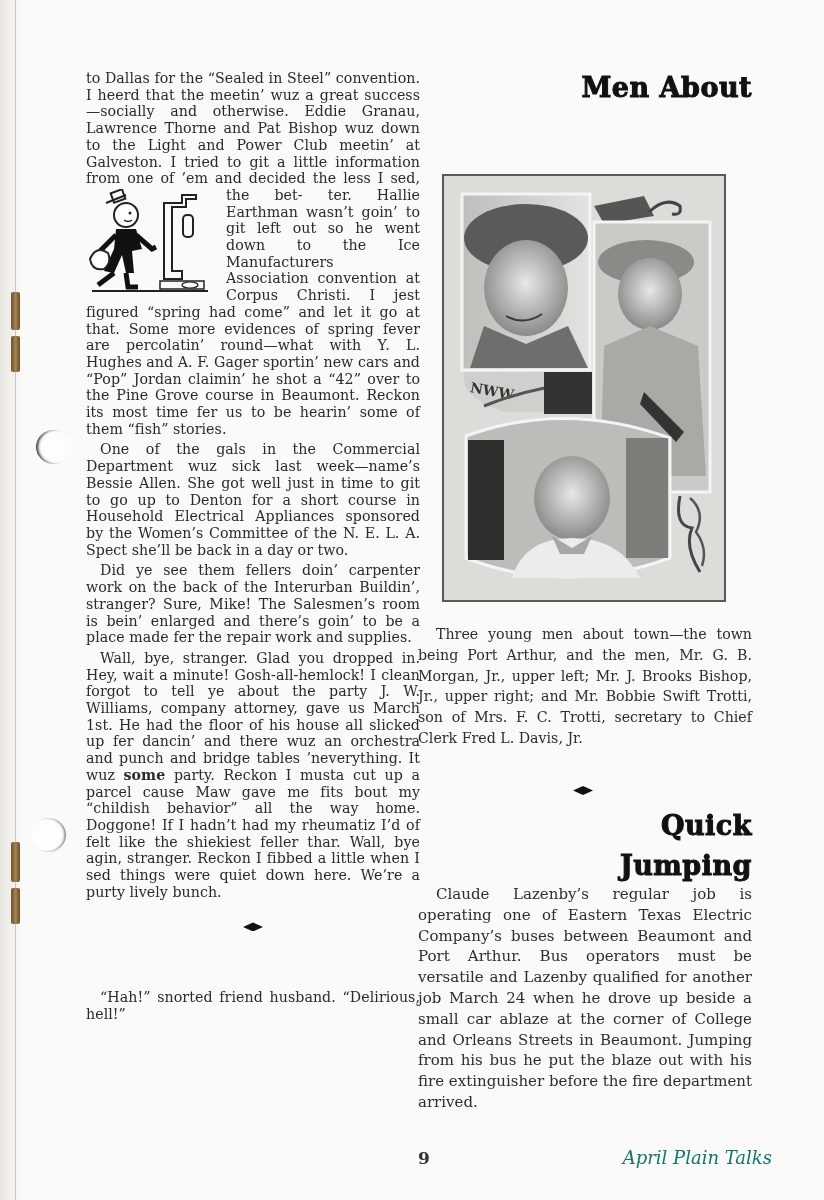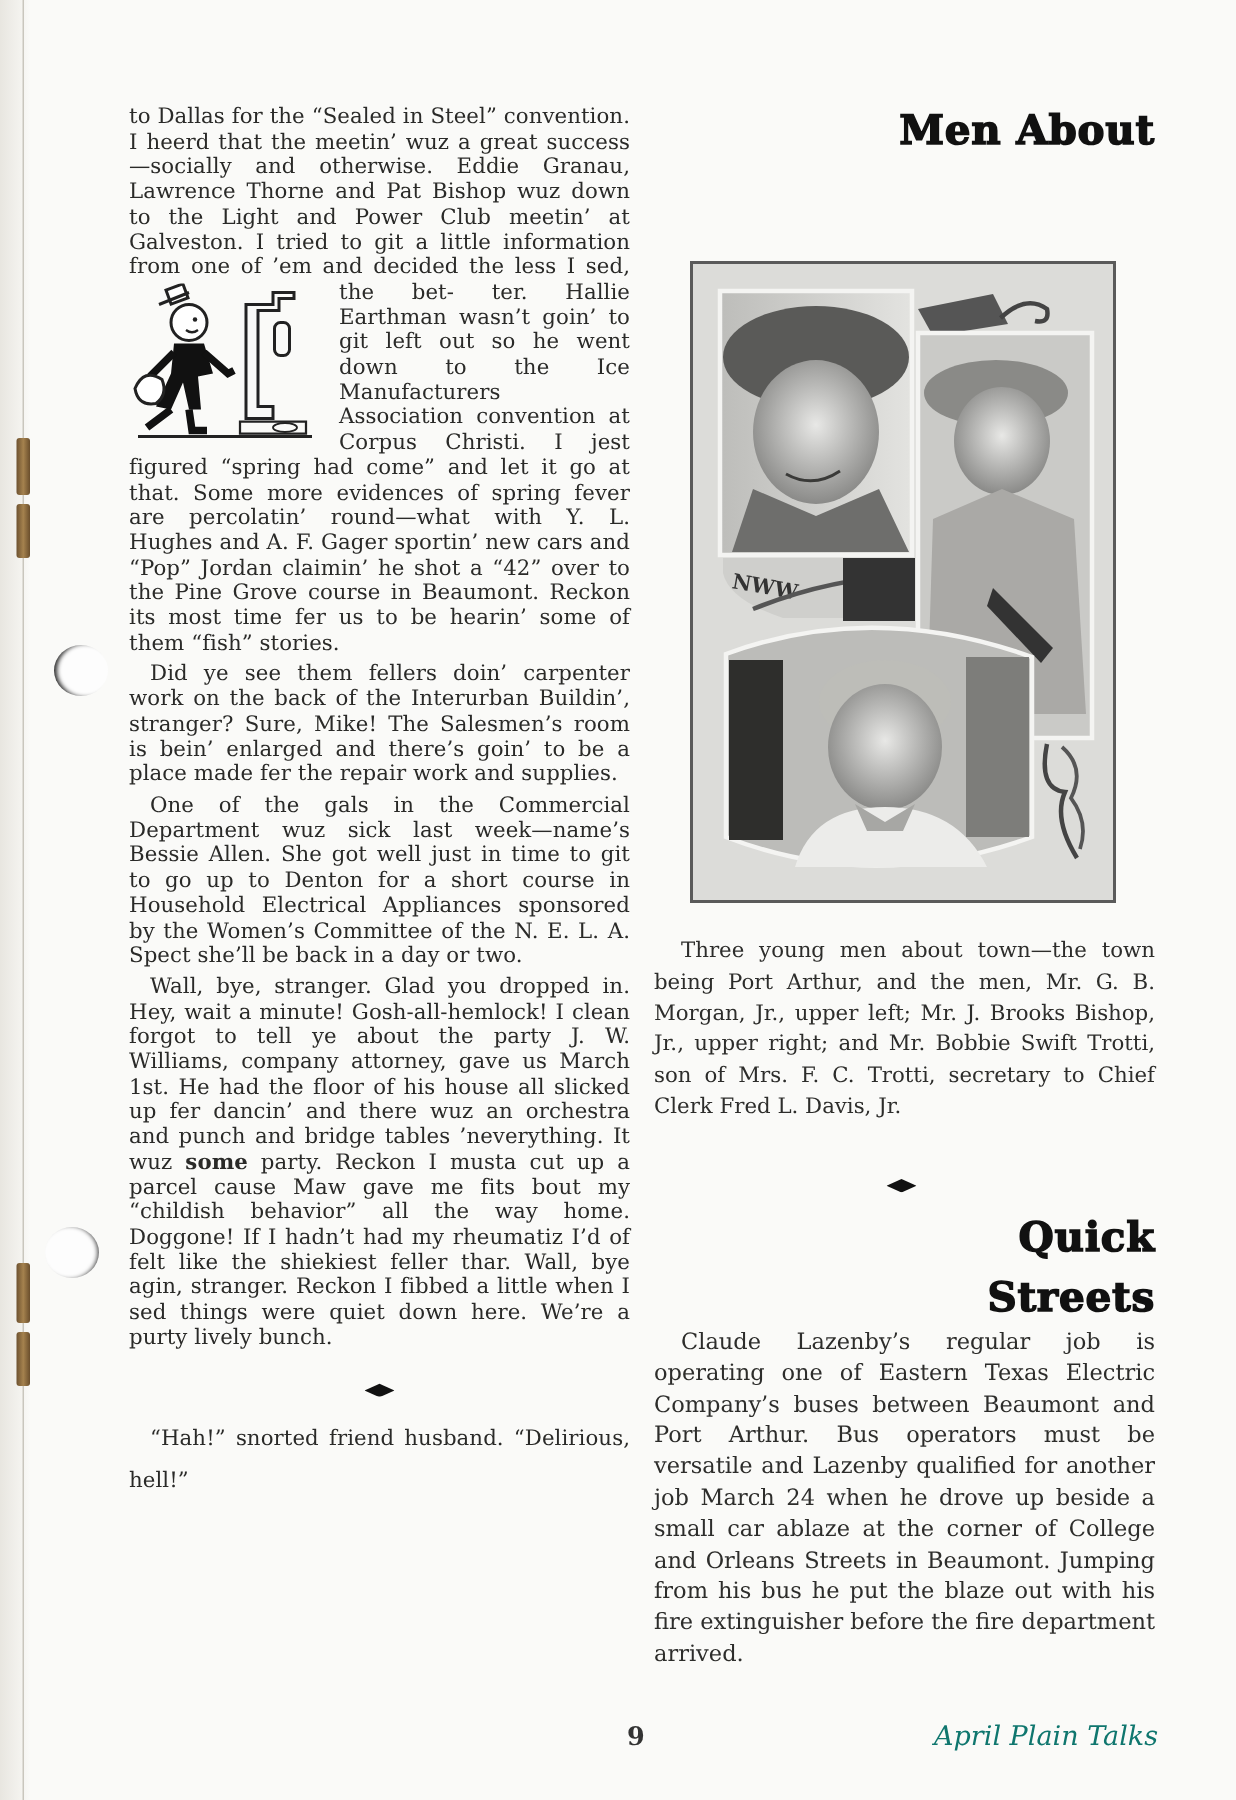--- a/index.html
+++ b/index.html
@@ -40,21 +40,21 @@
     .illus-wrap {
       float: left; width: 132px; height: 106px; margin: 2px 8px 0 0;
     }
     .diamond {
       width: 20px; height: 9px; margin: 0 auto;
       background: #111;
       clip-path: polygon(50% 0, 100% 50%, 50% 100%, 0 50%);
     }
 
     .col-right {
-      position: absolute; left: 436px; top: 68px; width: 334px;
+      position: absolute; left: 418px; top: 68px; width: 334px;
     }
     .headline {
       font-family: "DejaVu Serif", serif;
       font-weight: 900; text-align: right; color: #111;
       font-size: 27px; line-height: 40px; letter-spacing: 0.5px;
       -webkit-text-stroke: 1px #111;
     }
     .photo-frame {
       position: absolute; left: 24px; top: 106px; width: 284px; height: 428px;
       border: 2px solid #5a5a5a;
@@ -115,29 +115,29 @@
         <path d="M38 31 Q42 34 46 31" fill="none" stroke="#222" stroke-width="1.5"></path>
         <path d="M30 40 L50 40 L56 60 L46 62 L48 84 L40 84 L36 66 L28 84 L18 82 L28 60 Z" fill="#111"></path>
         <path d="M50 46 L66 60 L70 58" stroke="#111" stroke-width="5" fill="none"></path>
         <path d="M30 46 L14 62" stroke="#111" stroke-width="5" fill="none"></path>
         <path d="M4 70 Q10 56 22 64 Q26 74 18 80 Q6 82 4 70 Z" fill="#fff" stroke="#222" stroke-width="2"></path>
         <path d="M12 96 L28 84 M40 84 L42 98 L52 98" stroke="#111" stroke-width="5" fill="none"></path>
       </svg>
     </span>
     <span>ter. Hallie Earthman wasn’t goin’ to git left out so he went down to the Ice Manufacturers Association convention at Corpus Christi. I jest figured “spring had come” and let it go at that. Some more evidences of spring fever are percolatin’ round—what with Y. L. Hughes and A. F. Gager sportin’ new cars and “Pop” Jordan claimin’ he shot a “42” over to the Pine Grove course in Beaumont. Reckon its most time fer us to be hearin’ some of them “fish” stories.</span>
   </p>
+  <p class="indent">One of the gals in the Commercial Department wuz sick last week—name’s Bessie Allen. She got well just in time to git to go up to Denton for a short course in Household Electrical Appliances sponsored by the Women’s Committee of the N. E. L. A. Spect she’ll be back in a day or two.</p>
   <p class="indent">Did ye see them fellers doin’ carpenter work on the back of the Interurban Buildin’, stranger? Sure, Mike! The Salesmen’s room is bein’ enlarged and there’s goin’ to be a place made fer the repair work and supplies.</p>
-  <p class="indent">One of the gals in the Commercial Department wuz sick last week—name’s Bessie Allen. She got well just in time to git to go up to Denton for a short course in Household Electrical Appliances sponsored by the Women’s Committee of the N. E. L. A. Spect she’ll be back in a day or two.</p>
   <p class="indent">
     <span>Wall, bye, stranger. Glad you dropped in. Hey, wait a minute! Gosh-all-hemlock! I clean forgot to tell ye about the party J. W. Williams, company attorney, gave us March 1st. He had the floor of his house all slicked up fer dancin’ and there wuz an orchestra and punch and bridge tables ’neverything. It wuz </span><b>some</b><span> party. Reckon I musta cut up a parcel cause Maw gave me fits bout my “childish behavior” all the way home. Doggone! If I hadn’t had my rheumatiz I’d of felt like the shiekiest feller thar. Wall, bye agin, stranger. Reckon I fibbed a little when I sed things were quiet down here. We’re a purty lively bunch.</span>
   </p>
   <div style="height:18px;"></div>
   <div class="diamond"></div>
   <div style="height:14px;"></div>
-  <p class="indent" style="line-height:28px;">“Hah!” snorted friend husband. “Delirious, hell!”</p>
+  <p class="indent" style="line-height:17px;margin-top:44px;">“Hah!” snorted friend husband. “Delirious, hell!”</p>
 </div>
 
 <div class="col-right">
   <div class="headline">
     <div>Men About</div>
   </div>
 
   <div class="photo-frame">
     <svg width="280" height="424" viewBox="0 0 280 424">
       <defs>
@@ -186,21 +186,21 @@
   </div>
 
   <div class="caption">
     <p>Three young men about town—the town being Port Arthur, and the men, Mr. G. B. Morgan, Jr., upper left; Mr. J. Brooks Bishop, Jr., upper right; and Mr. Bobbie Swift Trotti, son of Mrs. F. C. Trotti, secretary to Chief Clerk Fred L. Davis, Jr.</p>
   </div>
 
   <div class="diamond diamond-r"></div>
 
   <div class="headline headline2">
     <div>Quick</div>
-    <div>Streets</div>
+    <div>Jumping</div>
   </div>
 
   <div class="story">
     <p>Claude Lazenby’s regular job is operating one of Eastern Texas Electric Company’s buses between Beaumont and Port Arthur. Bus operators must be versatile and Lazenby qualified for another job March 24 when he drove up beside a small car ablaze at the corner of College and Orleans Streets in Beaumont. Jumping from his bus he put the blaze out with his fire extinguisher before the fire department arrived.</p>
   </div>
 </div>
 
 <div class="folio">9</div>
 <div class="running-title">April Plain Talks</div>
 

